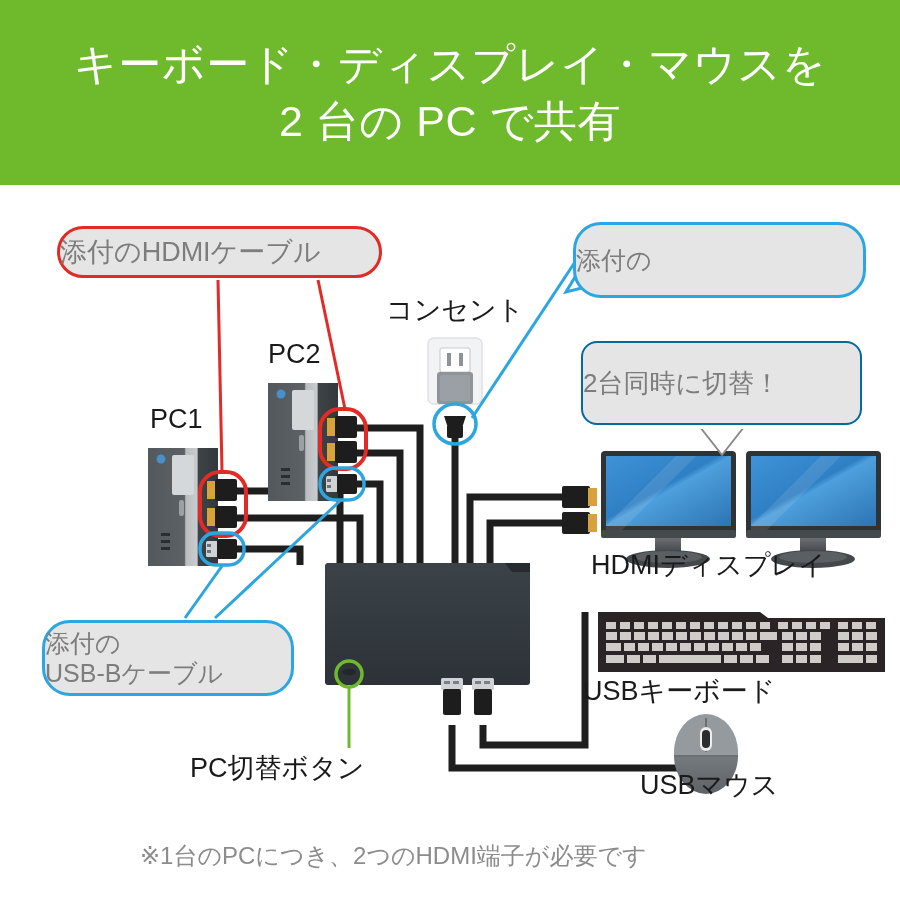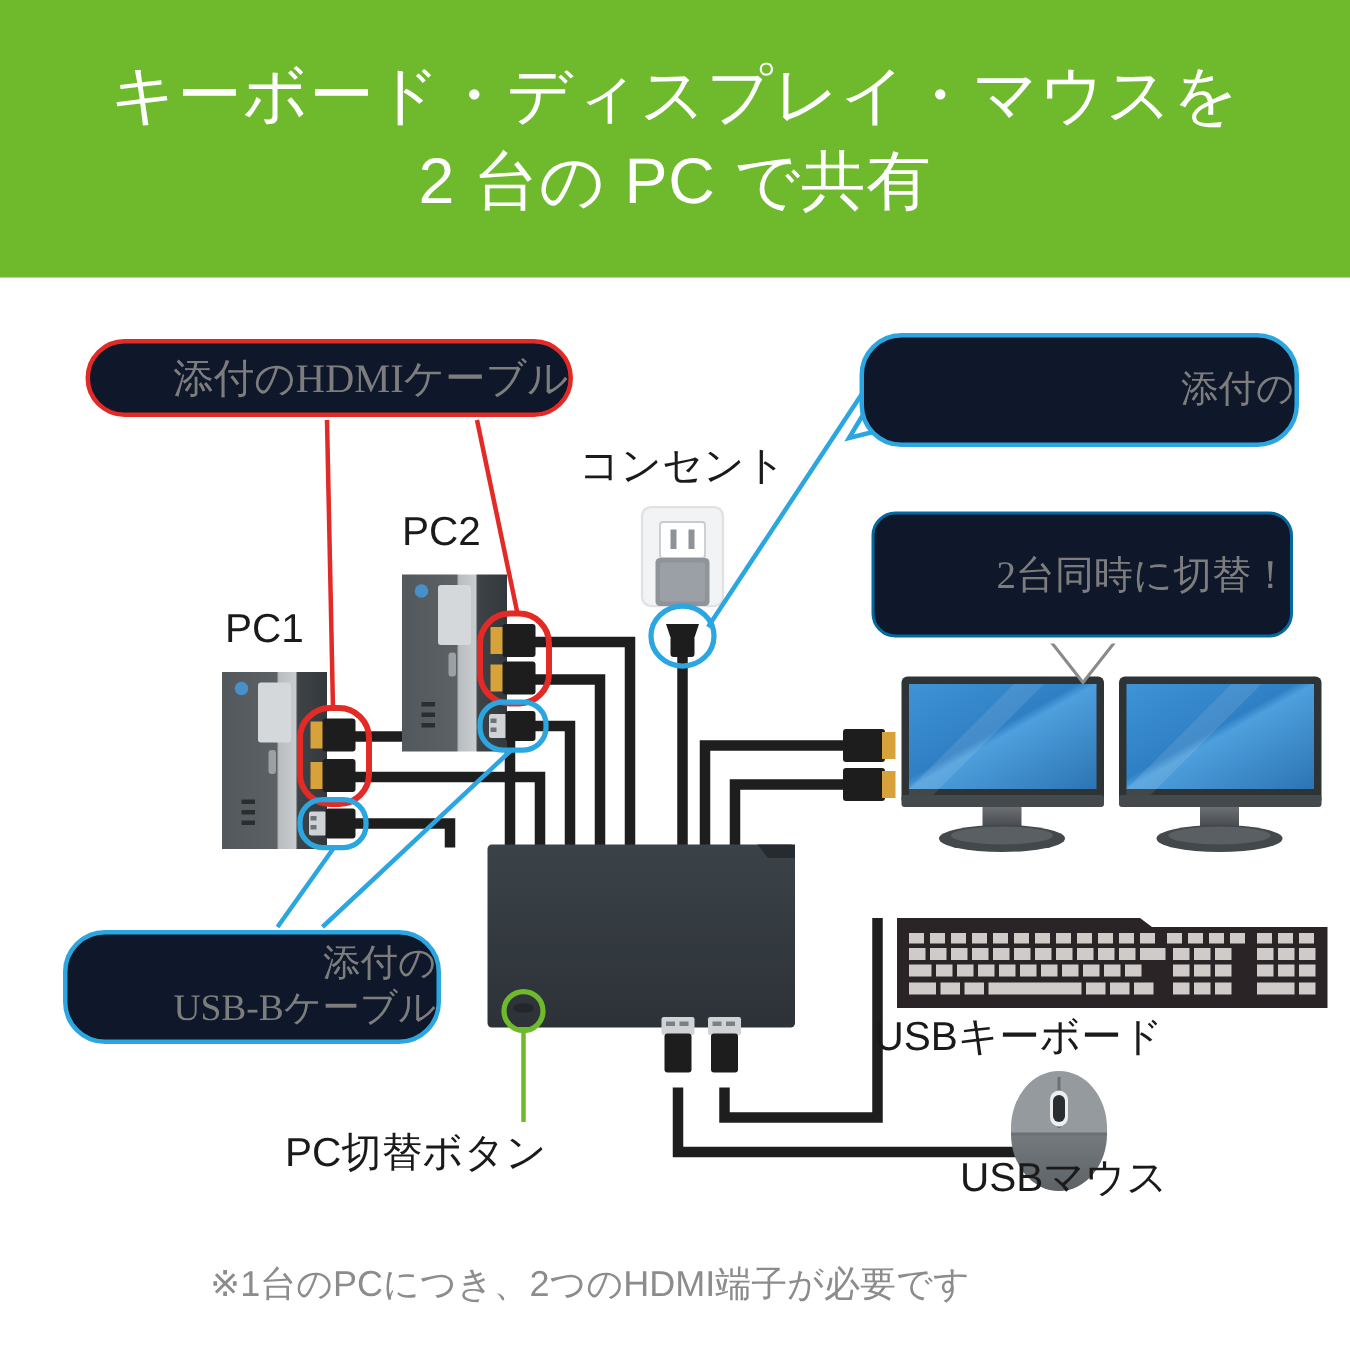--- a/index.html
+++ b/index.html
@@ -10,22 +10,22 @@
 
   
   .banner{position:absolute;left:0;top:0;width:900px;height:185px;background:#6fba2c;}
   .banner-inner{position:absolute;left:0;top:0;width:900px;height:185px;
     display:flex;flex-direction:column;align-items:center;justify-content:center;}
   .banner-line{color:#ffffff;font-size:43px;font-weight:400;line-height:1.32;
     letter-spacing:.5px;white-space:pre;text-align:center;}
 
   
   .callout{position:absolute;box-sizing:border-box;display:flex;
-    flex-direction:column;align-items:flex-end;justify-content:center;
-    background:#0f172a;text-align:center;color:#7d7d7d;font-family:Liberation Serif, serif;}
+    flex-direction:column;align-items:flex-start;justify-content:center;
+    background:#e5e5e5;text-align:center;color:#7d7d7d;}
   .callout span{display:block;white-space:pre;}
   .callout.red{border:3px solid #e22b26;border-radius:28px;}
   .callout.blue{border:3px solid #2ba6e0;border-radius:28px;}
   .callout.gray{border:2px solid #0369a1;border-radius:16px;}
 
   
   .lbl{position:absolute;white-space:pre;color:#1a1a1a;font-size:25px;}
   .lbl.big{font-size:27px;}
   .footnote{position:absolute;white-space:pre;color:#8c8c8c;font-size:24px;}
 
@@ -334,20 +334,21 @@
     <span>添付の</span>
     <span>USB-Bケーブル</span>
   </div>
 
   <div class="lbl big" style="left:150px;top:404px;">PC1</div>
 
   <div class="lbl big" style="left:268px;top:339px;">PC2</div>
 
   <div class="lbl big" style="left:386px;top:292px;text-align:right;">コンセント</div>
 
+  <div class="lbl big" style="left:591px;top:547px;">HDMIディスプレイ</div>
 
   <div class="lbl big" style="left:583px;top:673px;">USBキーボード</div>
 
   <div class="lbl big" style="left:640px;top:767px;">USBマウス</div>
 
   <div class="lbl big" style="left:190px;top:750px;">PC切替ボタン</div>
 
   <div class="footnote" style="left:140px;top:840px;">※1台のPCにつき、2つのHDMI端子が必要です</div>
 
 </div>

